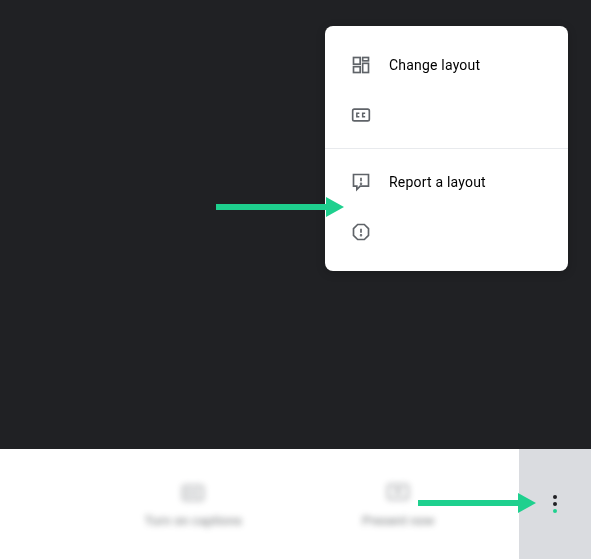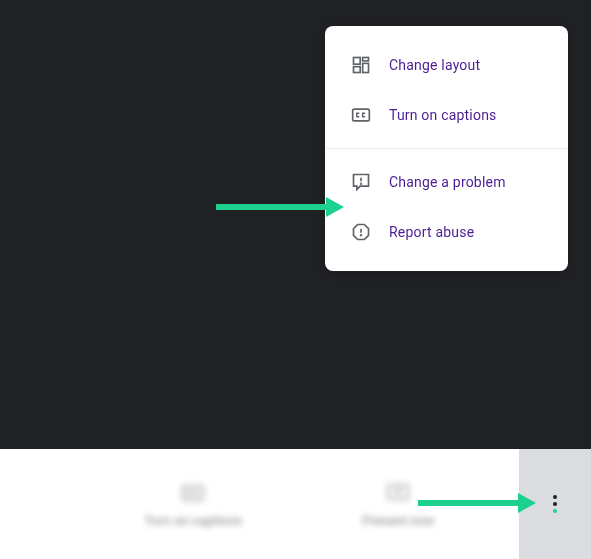--- a/index.html
+++ b/index.html
@@ -41,21 +41,21 @@
       height: 24px;
       display: flex;
       align-items: center;
       justify-content: center;
       color: #5f6368;
       margin-right: 16px;
       flex-shrink: 0;
     }
     .menu-item .label {
       font-size: 14px;
-      color: #4c1d95;
+      color: #000000;
       letter-spacing: 0.2px;
       text-align: center;
     }
     .divider {
       height: 1px;
       background: #e8eaed;
       margin: 8px 0;
     }
     .bottom-bar {
       position: absolute;
@@ -149,44 +149,42 @@
     </span>
     <span class="label">Change layout</span>
   </div>
   <div class="menu-item">
     <span class="icon-wrap">
       <svg width="20" height="20" viewBox="0 0 24 24" fill="none" stroke="currentColor" stroke-width="2">
         <rect x="2" y="5" width="20" height="14" rx="2"></rect>
         <path d="M10 10H7v4h3M17 10h-3v4h3" stroke-width="1.8"></path>
       </svg>
     </span>
-    <span class="label">Turn on captions</span>
   </div>
 
   <div class="divider"></div>
 
   <div class="menu-item">
     <span class="icon-wrap">
       <svg width="20" height="20" viewBox="0 0 24 24" fill="none" stroke="currentColor" stroke-width="2">
         <path d="M21 3H3v14h4v4l4-4h10z"></path>
         <line x1="12" y1="7" x2="12" y2="11"></line>
         <circle cx="12" cy="14" r="0.5" fill="currentColor"></circle>
       </svg>
     </span>
-    <span class="label">Change a problem</span>
+    <span class="label">Report a layout</span>
   </div>
   <div class="menu-item">
     <span class="icon-wrap">
       <svg width="20" height="20" viewBox="0 0 24 24" fill="none" stroke="currentColor" stroke-width="2">
         <path d="M8 3h8l5 5v8l-5 5H8l-5-5V8z"></path>
         <line x1="12" y1="8" x2="12" y2="13"></line>
         <circle cx="12" cy="16" r="0.5" fill="currentColor"></circle>
       </svg>
     </span>
-    <span class="label">Report abuse</span>
   </div>
 </div>
 
 <div class="bottom-bar">
   <div class="bottom-blur">
     <div class="bottom-btn">
       <span class="bicon">
         <svg width="24" height="24" viewBox="0 0 24 24" fill="none" stroke="#5f6368" stroke-width="2">
           <rect x="2" y="5" width="20" height="14" rx="2"></rect>
           <path d="M10 10H7v4h3M17 10h-3v4h3"></path>

